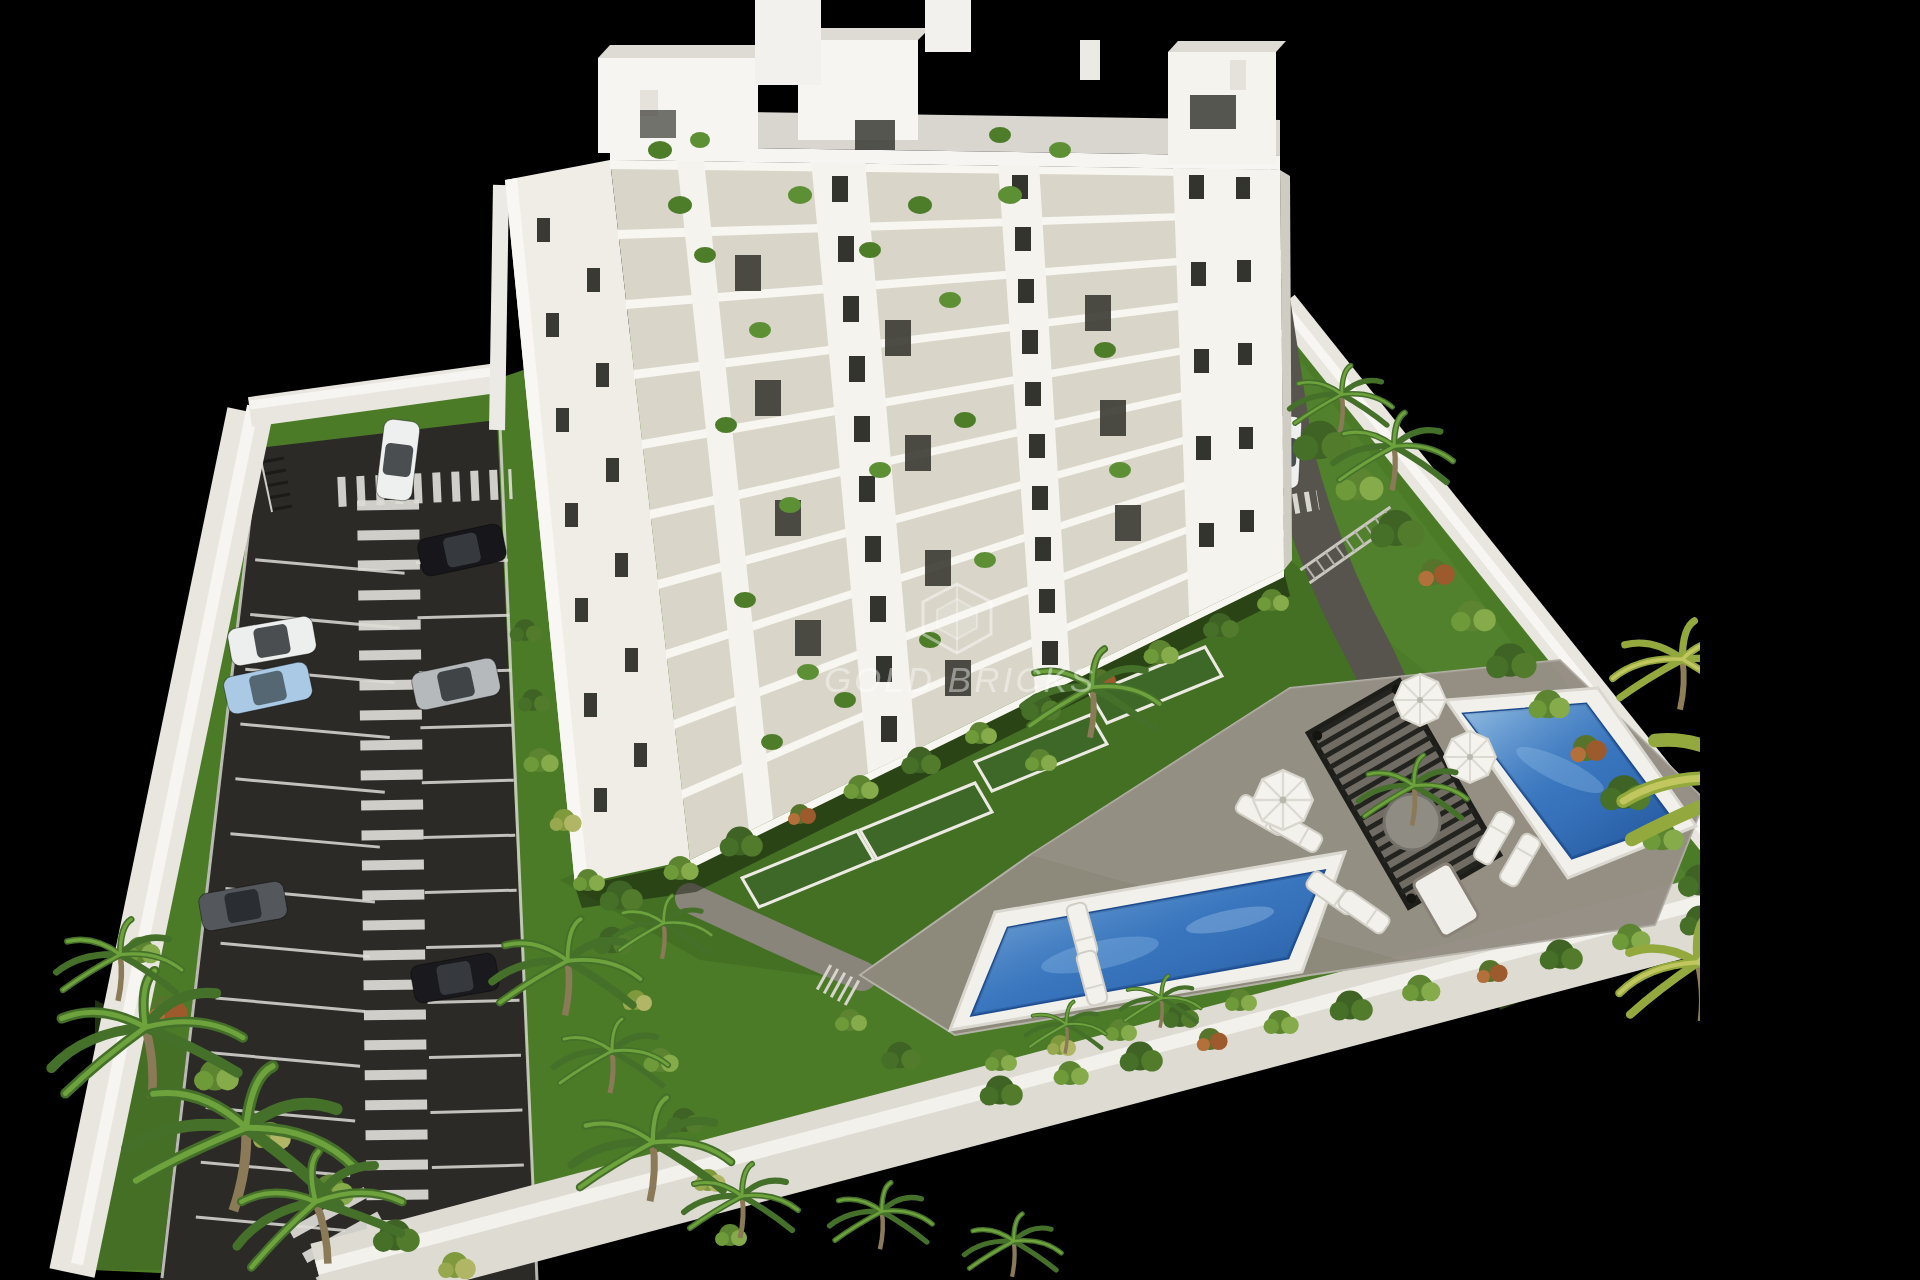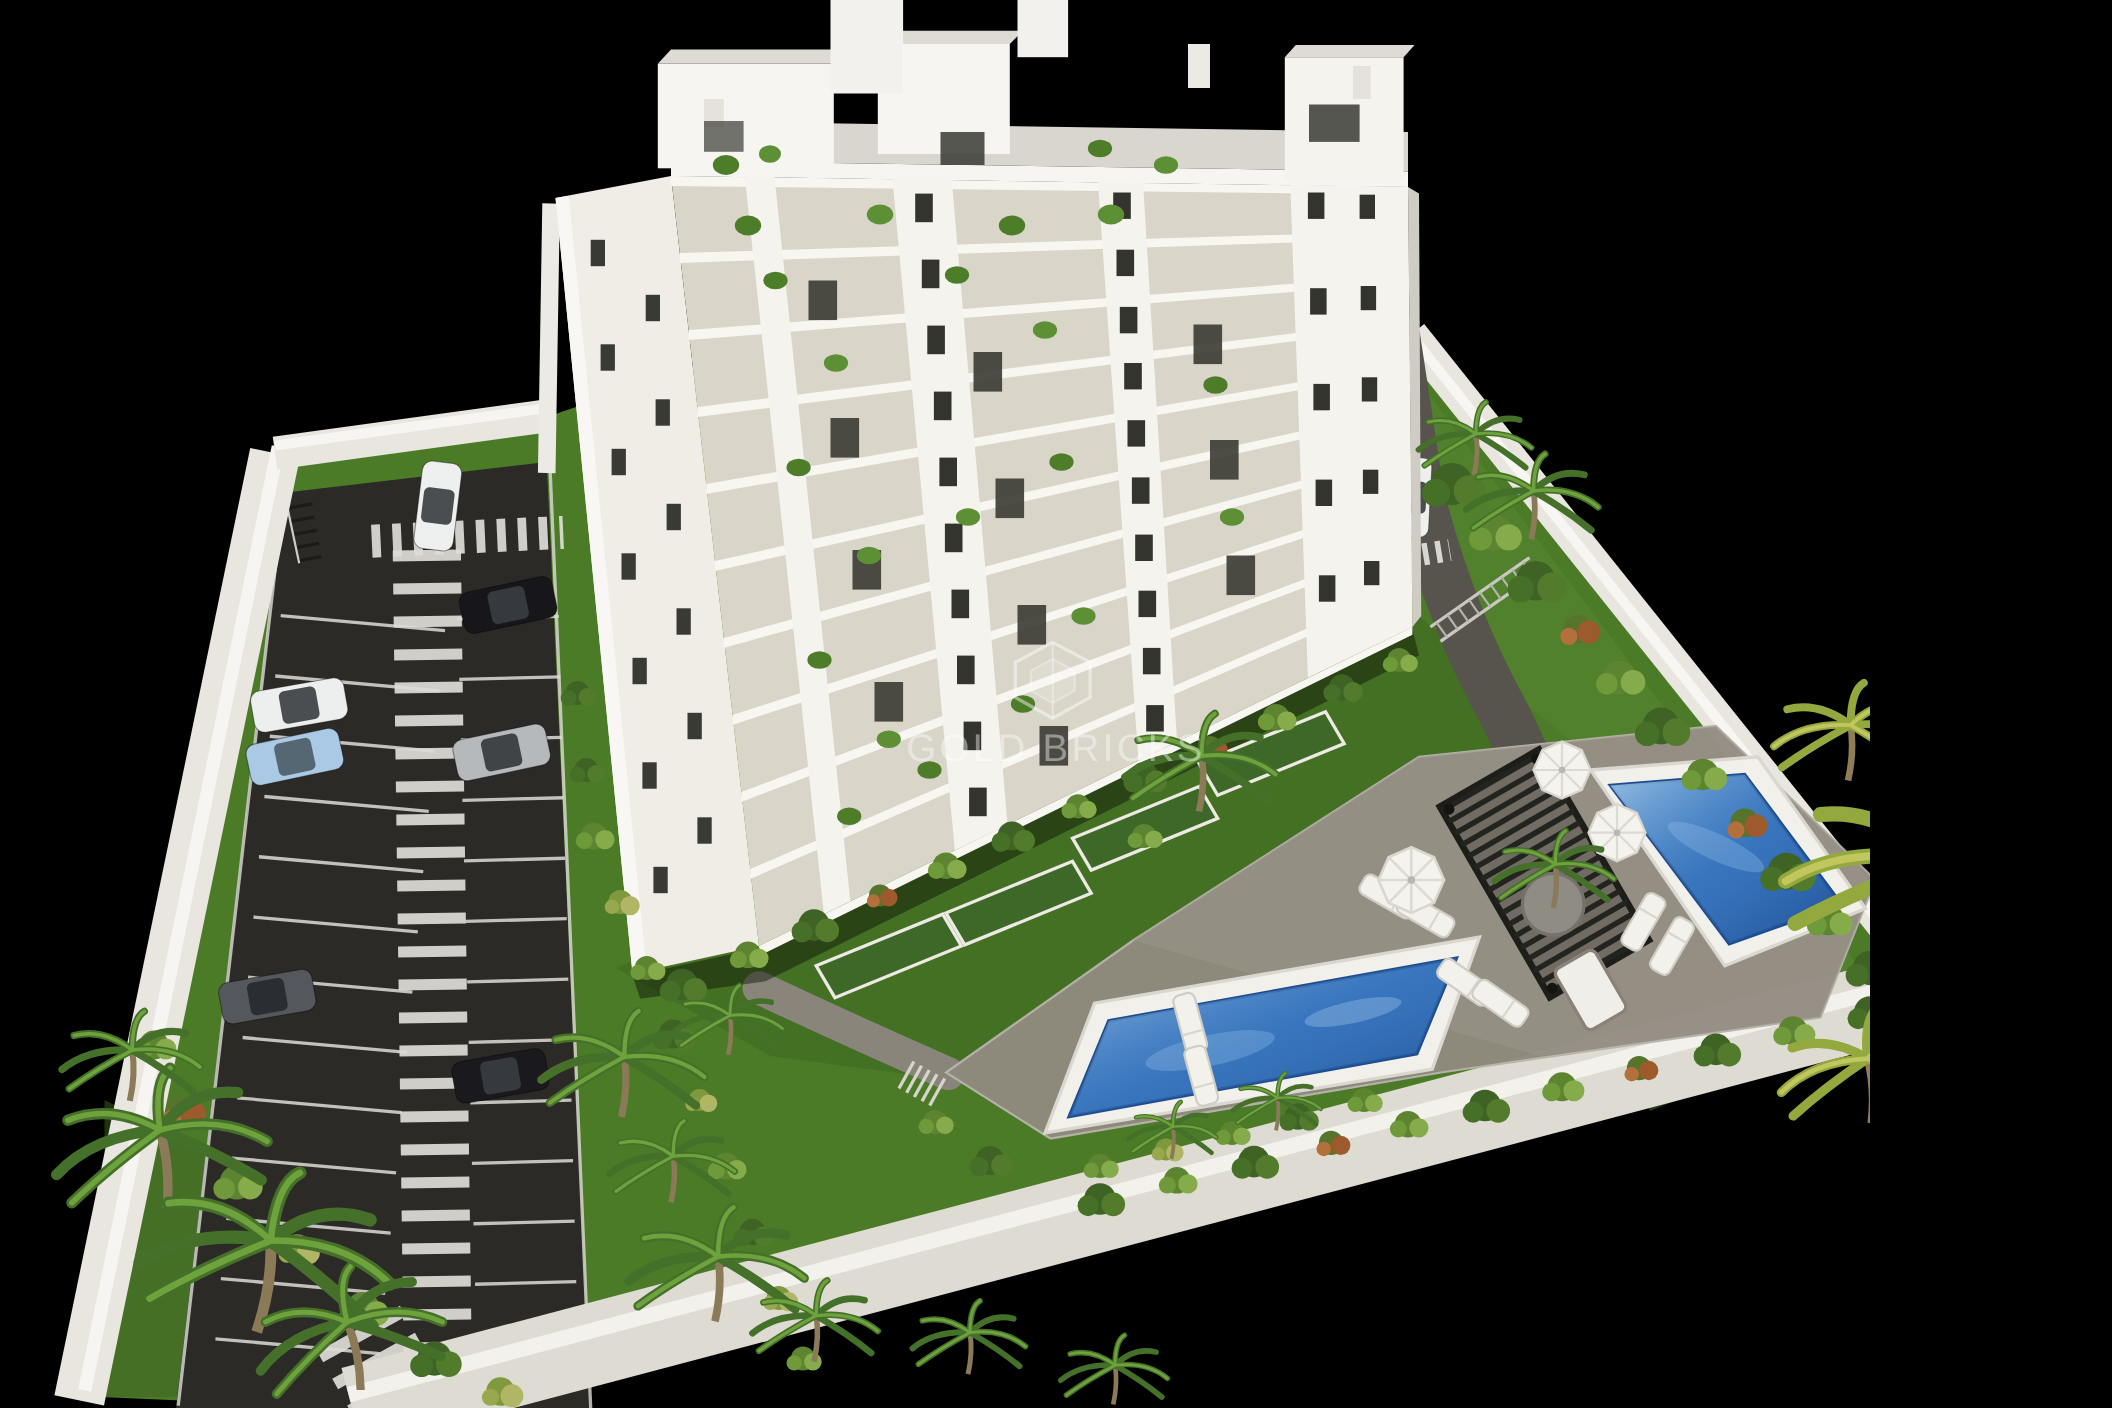--- a/index.html
+++ b/index.html
@@ -1,16 +1,16 @@
 <!DOCTYPE html>
 <html><head>
 <meta charset="utf-8">
 <style>
   html,body{margin:0;padding:0;background:#000;}
-  .stage{position:relative;width:1700px;height:1280px;overflow:hidden;background:#ffffff;font-family:"Liberation Sans",sans-serif;}
+  .stage{position:relative;width:1700px;height:1280px;overflow:hidden;background:#ffffff;font-family:"Liberation Sans",sans-serif;font-style:italic;}
   svg{position:absolute;left:0;top:0;display:block;}
   .wm-text{font-family:"Liberation Sans",sans-serif;font-size:35px;letter-spacing:3px;fill:#ffffff;fill-opacity:0.42;}
 </style>
 </head>
 <body>
 
 <div class="stage">
 <svg width="1920" height="1280" viewBox="0 0 1920 1280" role="img">
   <defs>
     <linearGradient id="wtr" x1="0" y1="0" x2="1" y2="1">

